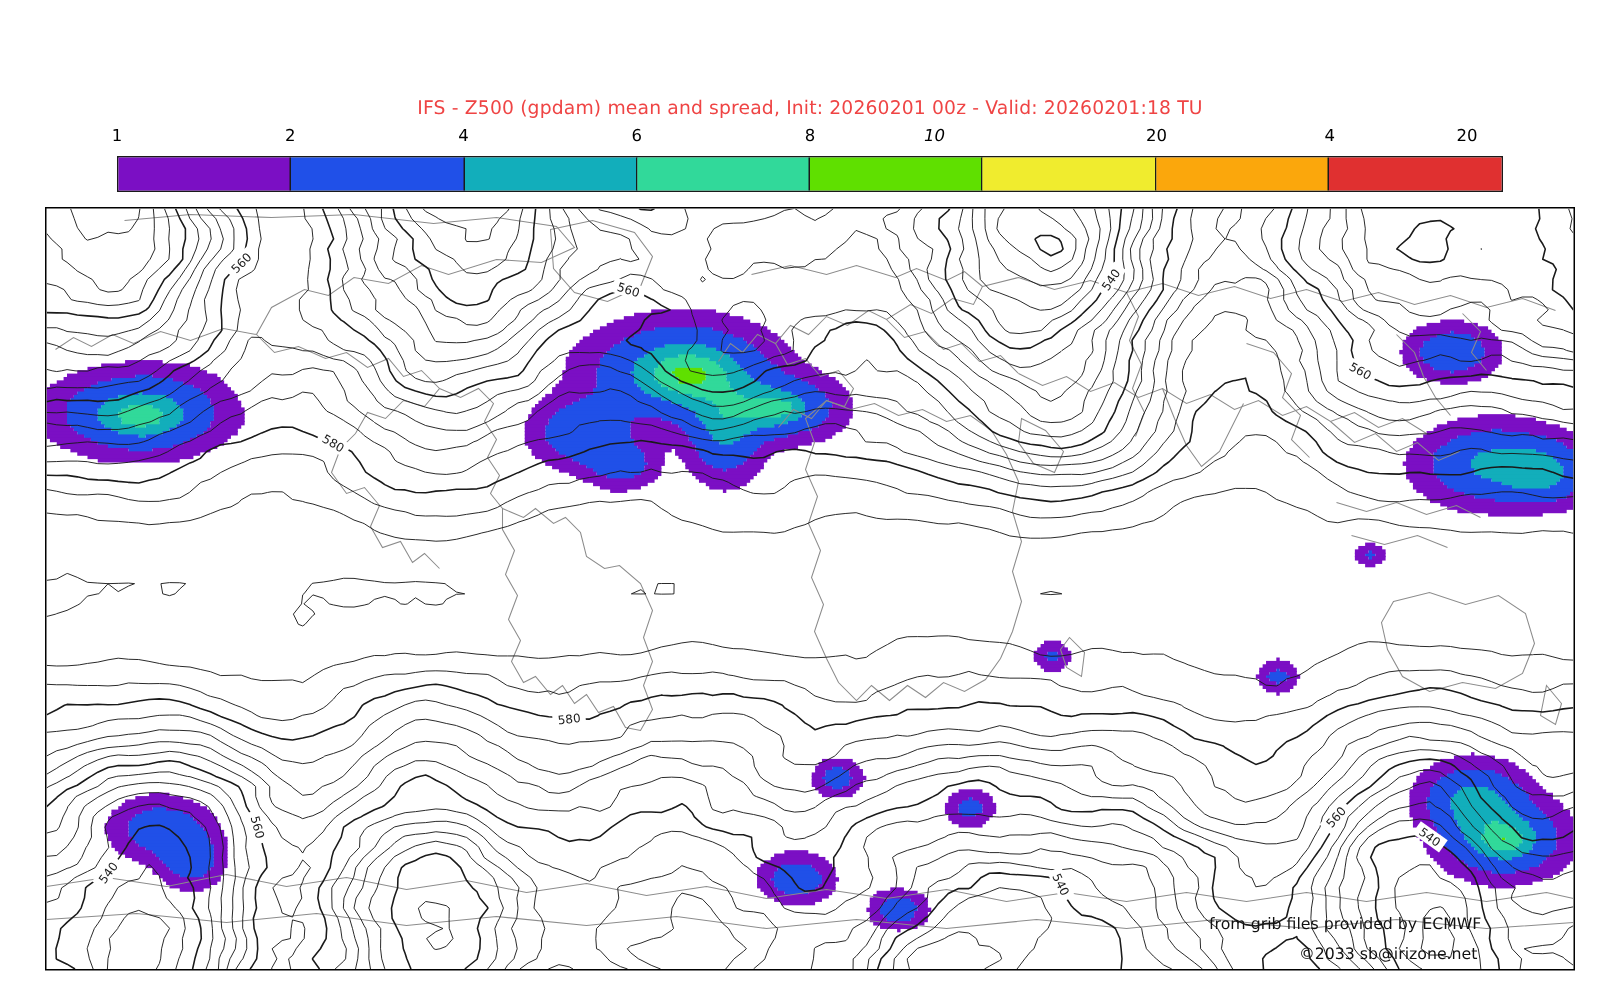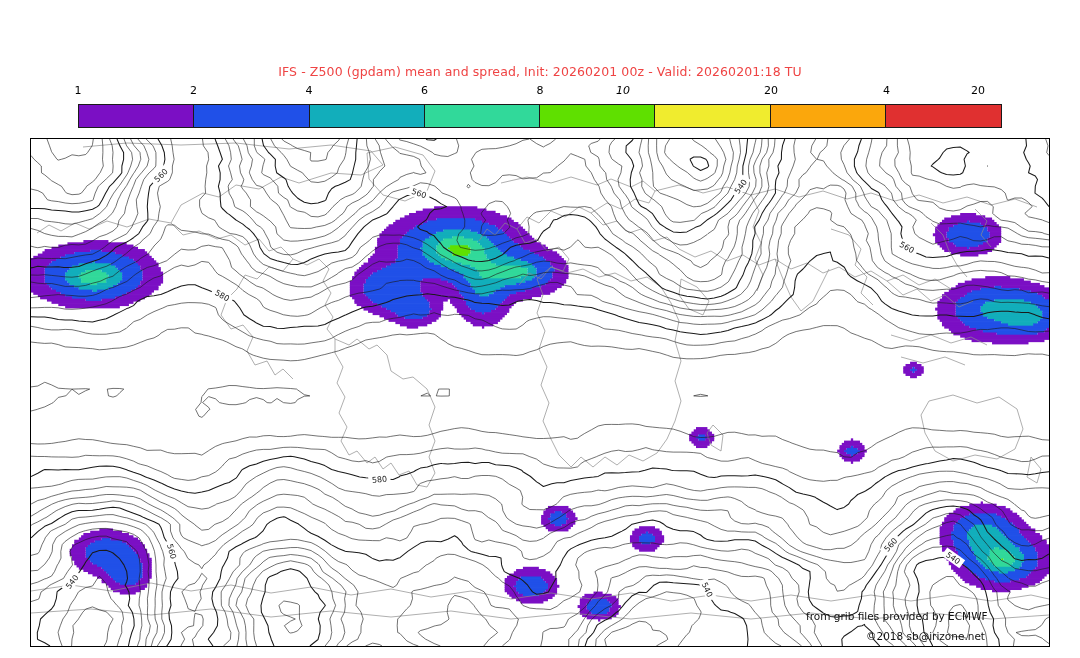--- a/index.html
+++ b/index.html
@@ -1258,15 +1258,15 @@
               <rect x="-11" y="-5" width="22" height="10" fill="#ffffff"></rect>
               <text x="0" y="3" text-anchor="middle" font-size="8" font-family="&quot;DejaVu Sans&quot;,&quot;Liberation Sans&quot;,sans-serif" fill="#1a1a1a">580</text>
             </g>
           </g>
 
       </g>
     </svg>
   </div>
 
   <div class="credit-a">from grib files provided by ECMWF</div>
-  <div class="credit-b">©2018 sb@irizone.net</div>
+  <div class="credit-b">©2033 sb@irizone.net</div>
 
 </div>
 
 </body></html>

